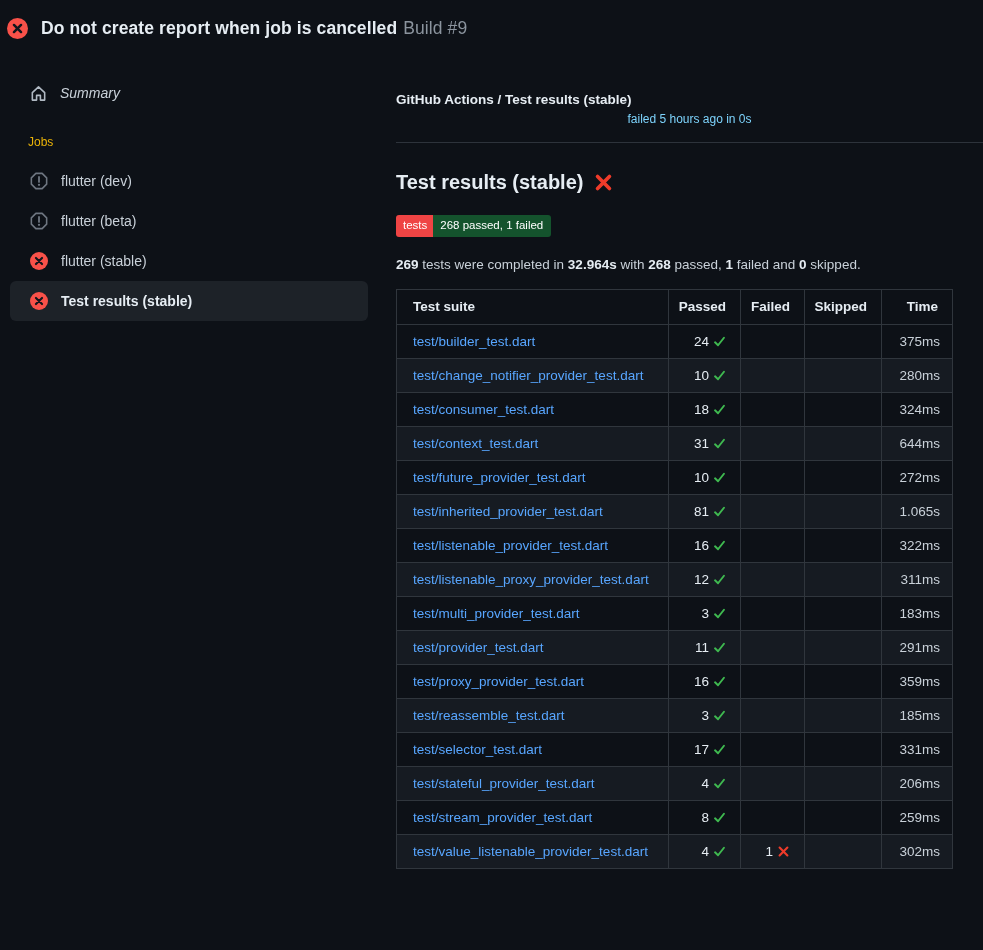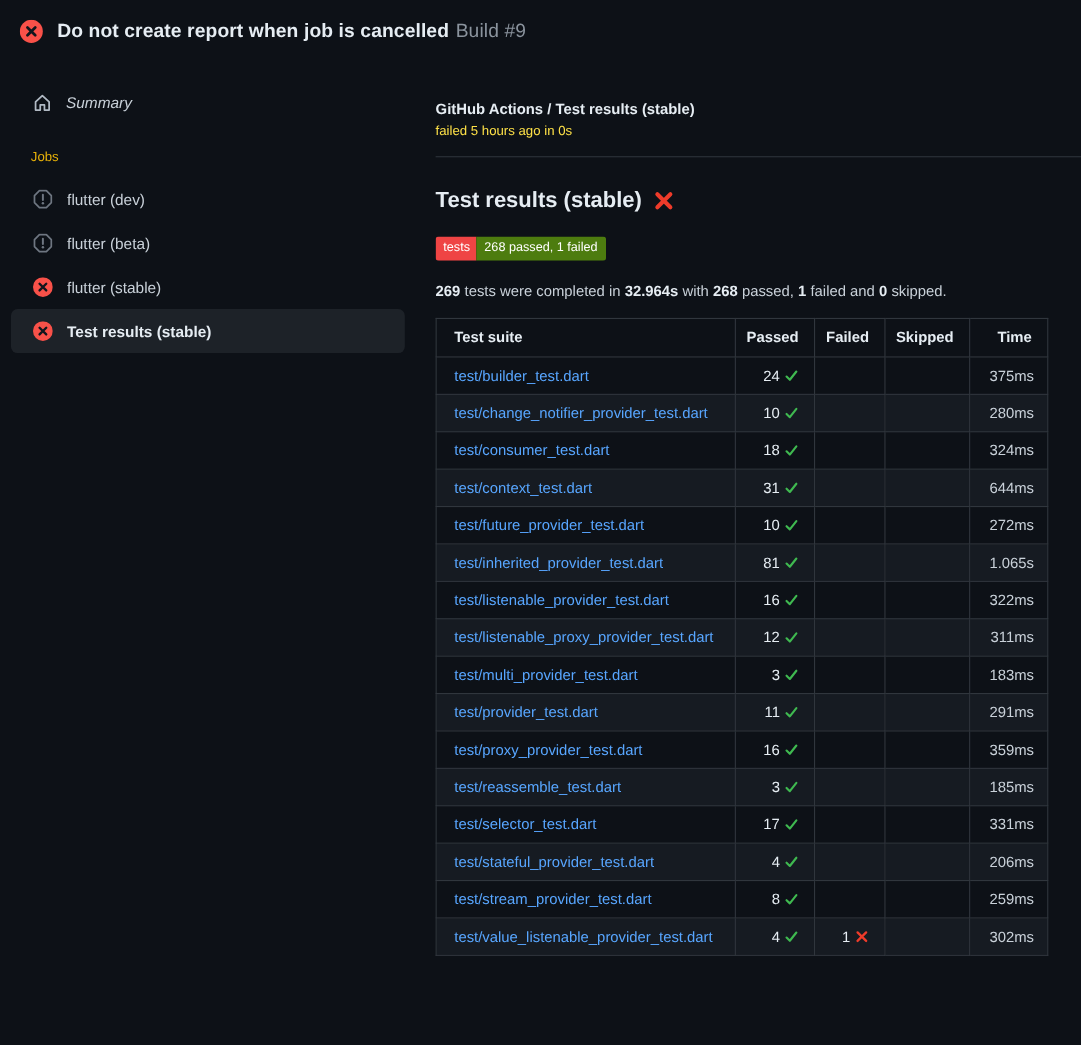--- a/index.html
+++ b/index.html
@@ -9,21 +9,21 @@
     color: #c9d1d9;
     font-family: "Liberation Sans", "DejaVu Sans", sans-serif;
     font-size: 14px;
   }
 
   
   .app-header {
     height: 57px;
     display: flex;
     align-items: center;
-    padding-left: 18px;
+    padding-left: 7px;
   }
   .app-header .status-icon { width: 21px; height: 21px; flex: 0 0 auto; }
   .app-header h1 {
     margin-left: 13px;
     font-size: 17.5px;
     font-weight: 700;
     color: #e6edf3;
     letter-spacing: 0.1px;
   }
   .app-header .build-number { color: #8b949e; font-weight: 400; margin-left: 6px; }
@@ -63,21 +63,21 @@
   }
   .job-item .icon { width: 18px; height: 18px; margin-right: 13px; display: inline-flex; }
   .job-item.selected {
     background: rgba(177,186,196,0.10);
     color: #e6edf3;
     font-weight: 700;
   }
 
   
   .breadcrumb { font-size: 13.5px; font-weight: 700; color: #e6edf3; }
-  .status-line { margin-top: 5px; font-size: 12px; color: #fde047; }
+  .status-line { margin-top: 5px; font-size: 12px; color: #7dd3fc; text-align: center; }
   .rule { border: none; border-top: 1px solid #2d333b; margin-top: 16px; }
 
   .section-heading {
     margin-top: 28px;
     font-size: 20px;
     font-weight: 700;
     color: #e6edf3;
     display: flex;
     align-items: center;
   }
@@ -216,21 +216,21 @@
 
     <h2 class="section-heading">
       <span>Test results (stable)</span>
       <span class="cross"><svg width="19" height="19" viewBox="0 0 16 16">
       <path d="M3 3 L13 13 M13 3 L3 13" stroke="#ee3b2a" stroke-width="3.1" stroke-linecap="round"></path>
           </svg></span>
     </h2>
 
     <div class="badge" id="tests-badge">
       <span class="badge-label" style="background: #ef4444;">tests</span>
-      <span class="badge-value" style="background: #4d7c0f;">268 passed, 1 failed</span>
+      <span class="badge-value" style="background: #14532d;">268 passed, 1 failed</span>
     </div>
 
 
     <p class="summary-sentence" id="summary-sentence"><b>269</b><span> tests were completed in </span><b>32.964s</b><span> with </span><b>268</b><span> passed, </span><b>1</b><span> failed and </span><b>0</b><span> skipped.</span></p>
 
     <table class="results">
       <colgroup>
         <col style="width:272px">
           <col style="width:72px">
           <col style="width:64px">

